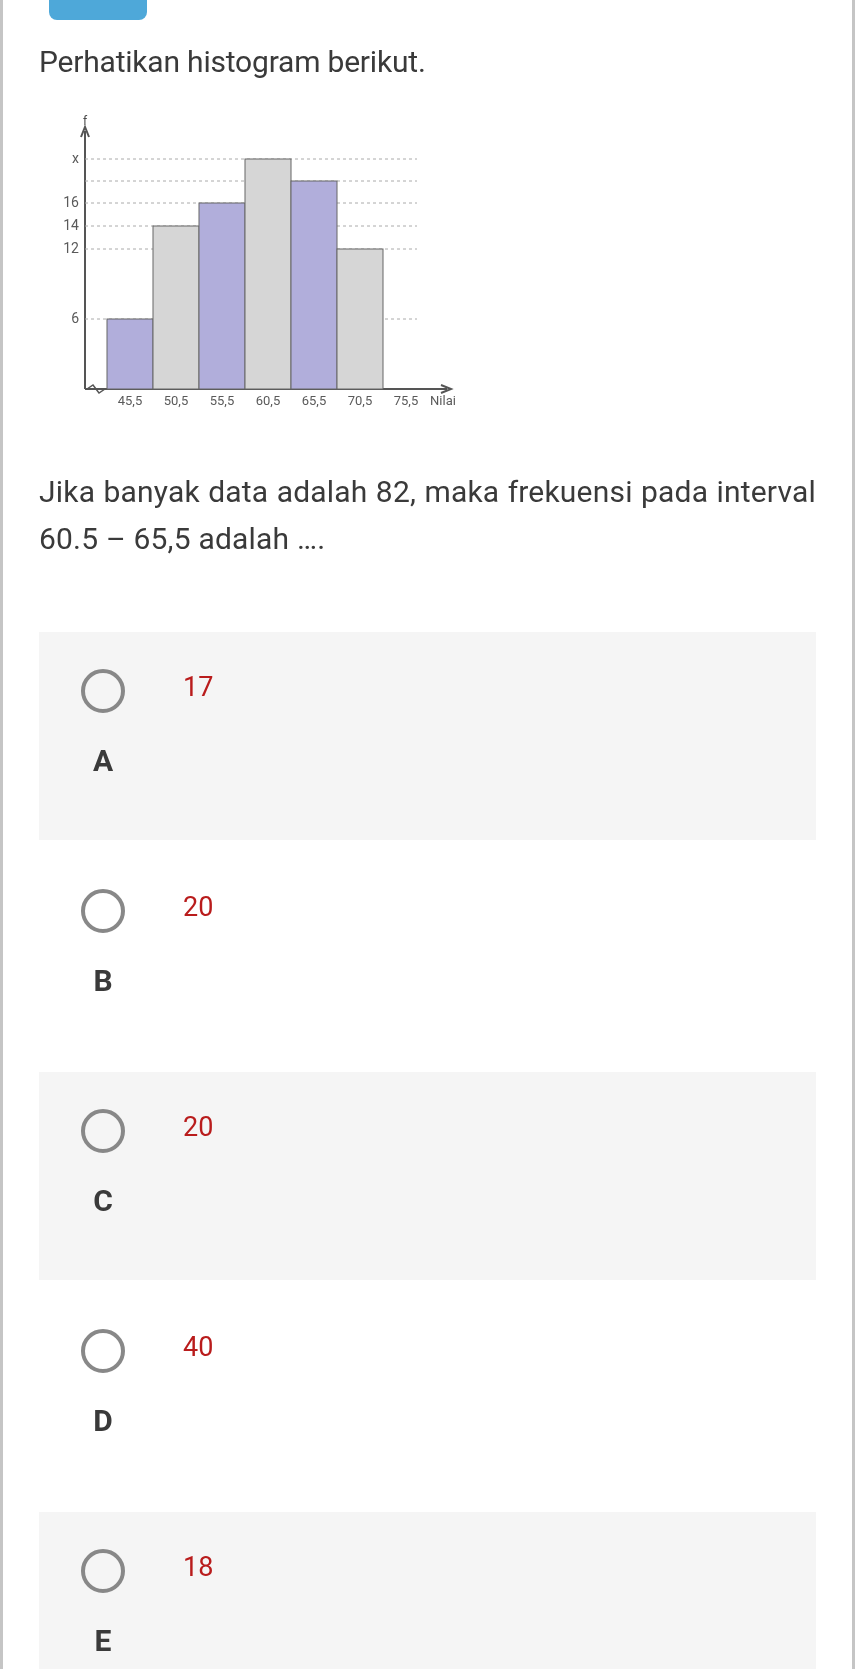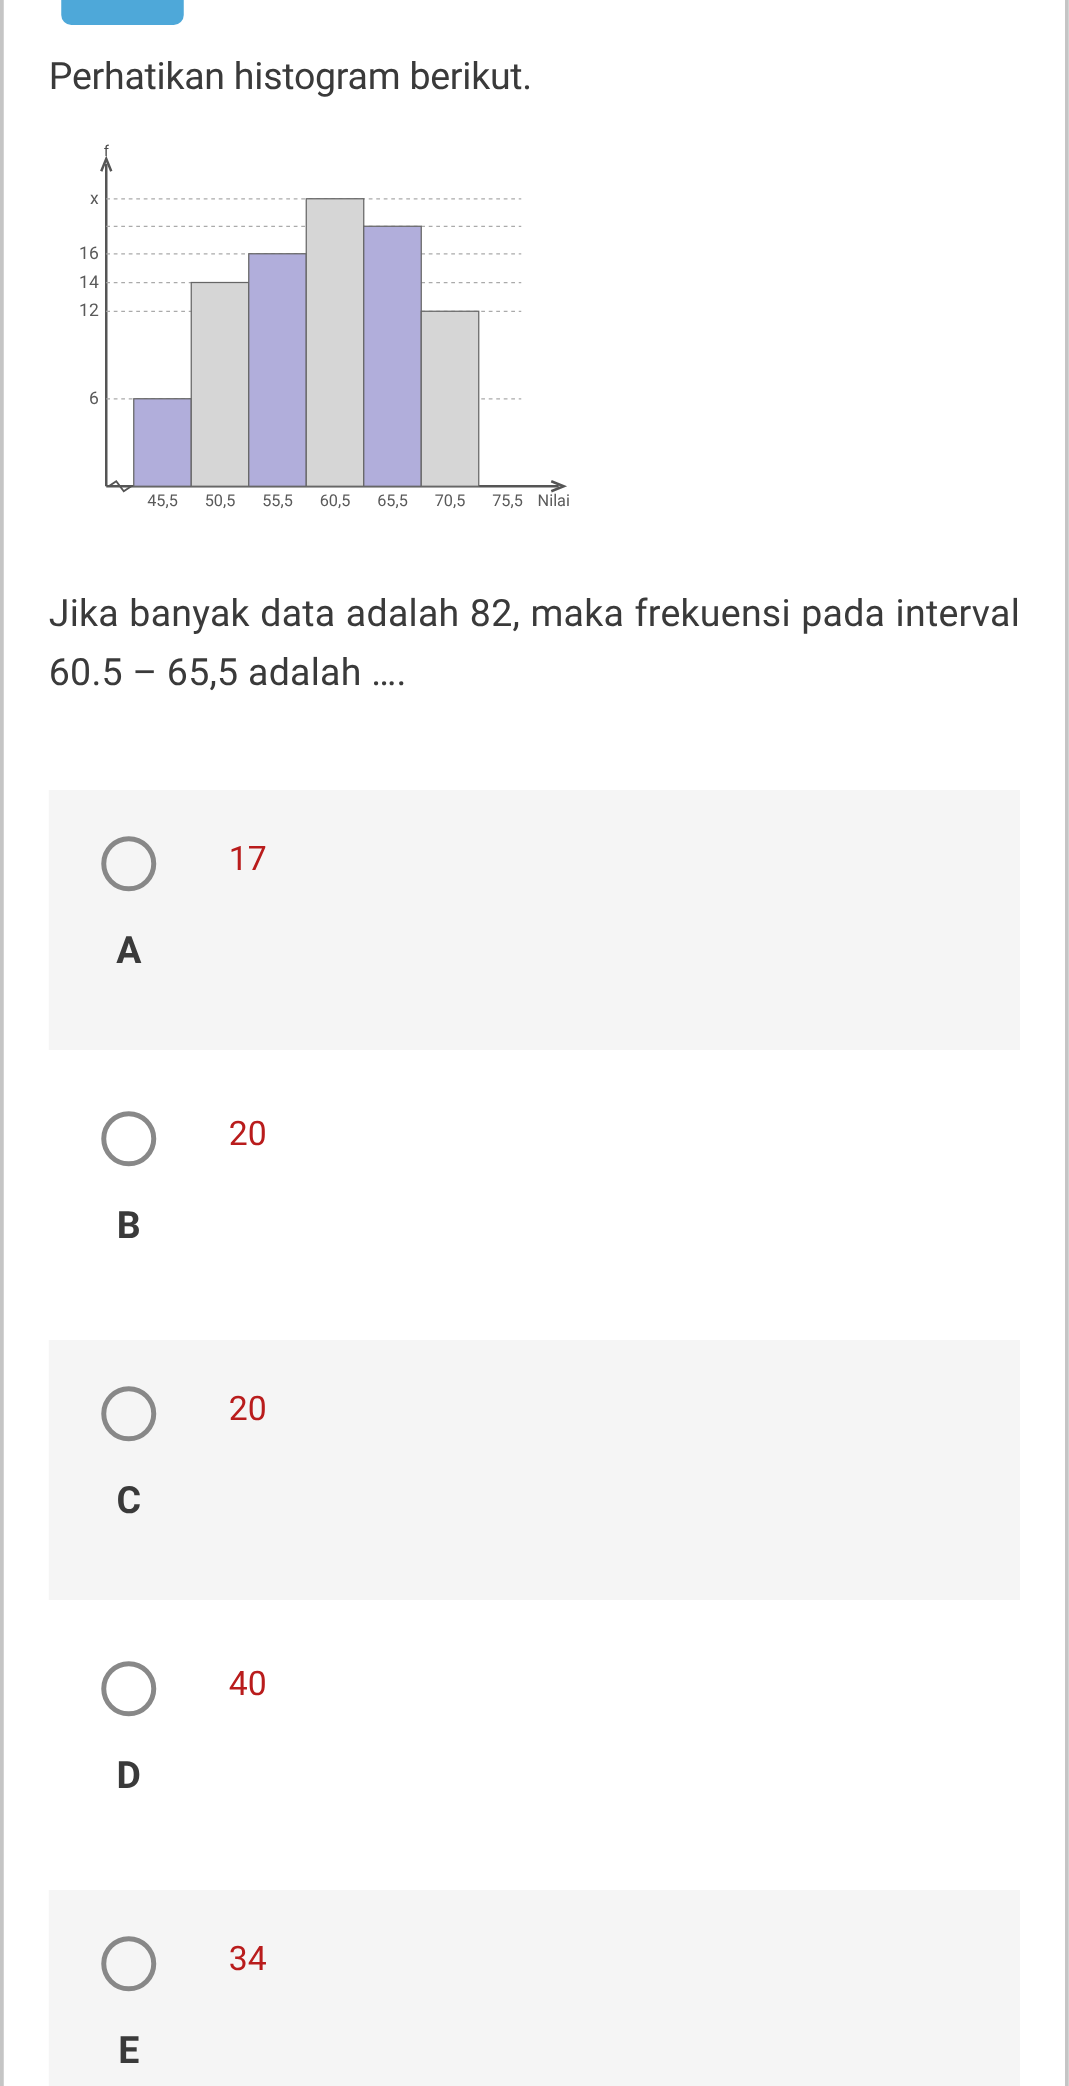--- a/index.html
+++ b/index.html
@@ -187,16 +187,16 @@
       <div class="radio-letter">D</div>
     </div>
     <div class="option-text">40</div>
   </div>
 
   <div class="option-row">
     <div class="radio-col">
       <div class="radio-circle"></div>
       <div class="radio-letter">E</div>
     </div>
-    <div class="option-text">34</div>
+    <div class="option-text">18</div>
   </div>
 
 </div>
 
 </body></html>

